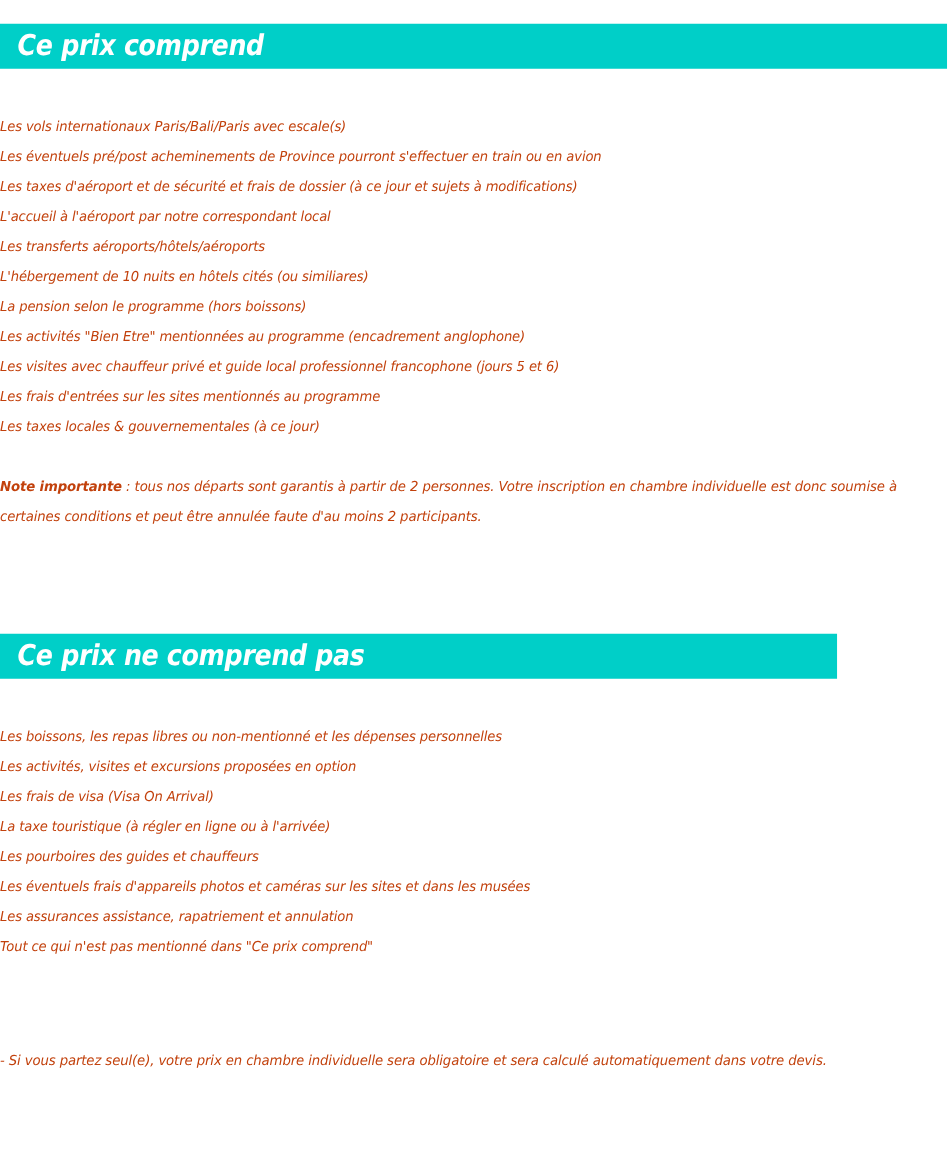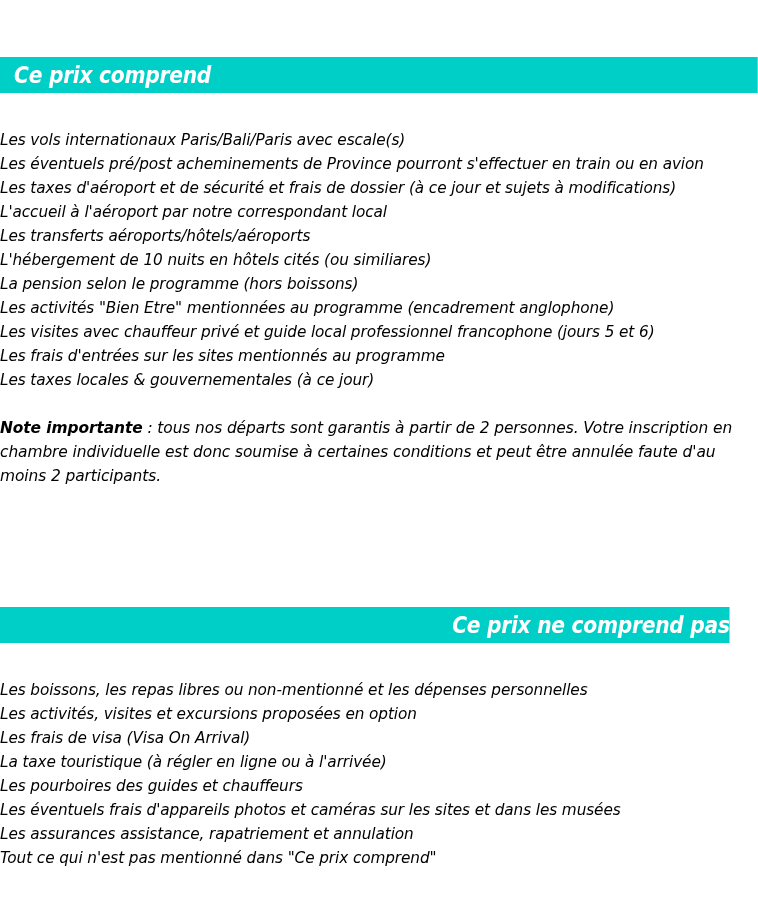--- a/index.html
+++ b/index.html
@@ -36,33 +36,31 @@
     transform: scaleX(0.88);
     transform-origin: left center;
     width: 113.6%;
     box-sizing: border-box;
     white-space: nowrap;
     overflow: hidden;
   }
   .header-wrap {
     overflow: hidden;
     width: 758px;
-    margin-top: 38px;
   }
   .header-wrap.inset {
-    width: 730px;
-    text-align: right;
+    width: 670px;
   }
 
   
   .section-body {
     font-family: "DejaVu Sans", sans-serif;
     font-style: italic;
-    font-size: 16px;
-    color: #000000;
+    font-size: 11px;
+    color: #c2410c;
     letter-spacing: -0.1px;
   }
   .list {
     list-style: none;
     margin: 0;
     padding: 0;
   }
   .list li {
     line-height: 24px;
     white-space: nowrap;

